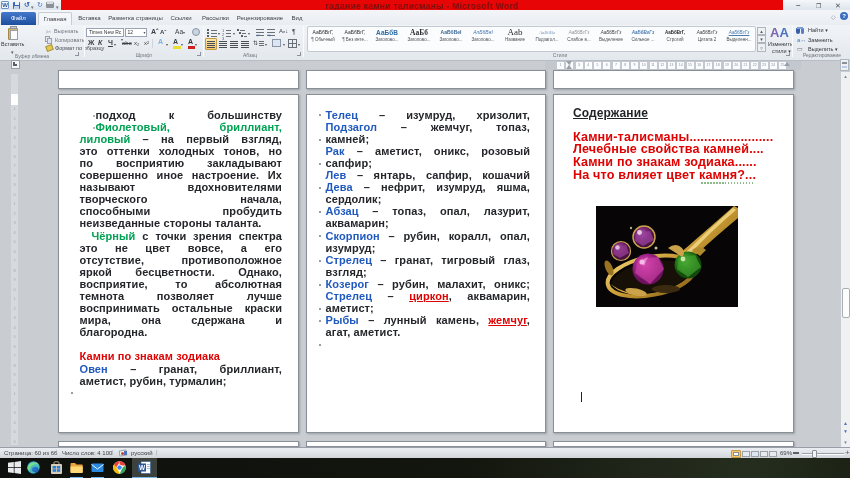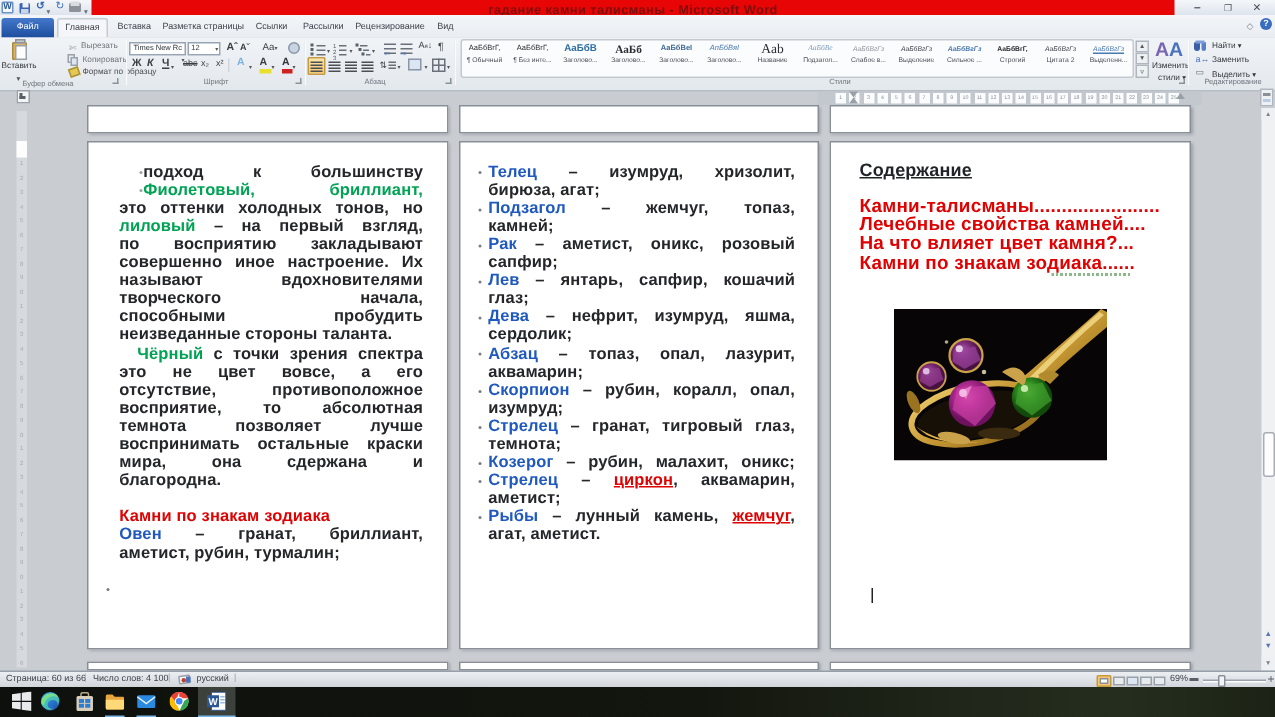--- a/index.html
+++ b/index.html
@@ -334,60 +334,59 @@
 <div class="abs" style="left:841px; top:72px; width:9px; height:375px; background:#f0f1f3;"></div>
 <div class="abs" style="left:841px; top:72px; width:9px; height:8px; background:#eef0f3; font-size:5px; color:#7a8088; text-align:center; line-height:8px;">▴</div>
 <div class="abs" style="left:841.5px; top:288px; width:8px; height:30px; background:#fdfdfd; border:1px solid #a8aeb6; border-radius:2px;"></div>
 <div class="abs" style="left:841px; top:419px; width:9px; height:8px; font-size:5px; color:#5a72b8; text-align:center; line-height:8px;">▲</div>
 <div class="abs" style="left:841px; top:427px; width:9px; height:8px; font-size:5px; color:#5a72b8; text-align:center; line-height:8px;">▼</div>
 <div class="abs" style="left:841px; top:438px; width:9px; height:9px; background:#eef0f3; font-size:5px; color:#7a8088; text-align:center; line-height:9px;">▾</div>
 
 <div class="dtext" style="left:79.5px; top:108.6px; width:202.5px; line-height:12.1px;">
 <div class="jline"><span class="ind1"></span><span class="tinydot"></span>подход к большинству</div>
 <div class="jline"><span class="ind1"></span><span class="tinydot"></span><span class="green">Фиолетовый, бриллиант,</span></div>
+<div class="jline"><span class="green">лиловый</span> – на первый взгляд,</div>
 <div class="jline">это оттенки холодных тонов, но</div>
-<div class="jline"><span class="green">лиловый</span> – на первый взгляд,</div>
 <div class="jline">по восприятию закладывают</div>
 <div class="jline">совершенно иное настроение. Их</div>
 <div class="jline">называют вдохновителями</div>
 <div class="jline">творческого начала,</div>
 <div class="jline">способными пробудить</div>
 <div class="lline">неизведанные стороны таланта.</div>
 <div class="jline"><span class="ind2"></span><span class="green">Чёрный</span> с точки зрения спектра</div>
 <div class="jline">это не цвет вовсе, а его</div>
 <div class="jline">отсутствие, противоположное</div>
+<div class="jline">яркой бесцветности. Однако,</div>
 <div class="jline">восприятие, то абсолютная</div>
 <div class="jline">темнота позволяет лучше</div>
 <div class="jline">воспринимать остальные краски</div>
 <div class="jline">мира, она сдержана и</div>
 <div class="lline">благородна.</div>
 <div class="lline">&nbsp;</div>
 <div class="lline"><span class="red">Камни по знакам зодиака</span></div>
 <div class="jline"><span class="blue">Овен</span> – гранат, бриллиант,</div>
 <div class="lline">аметист, рубин, турмалин;</div>
 </div>
 <div class="bdot" style="left:71px; top:392.4px;"></div>
 
 <div class="dtext" style="left:325.5px; top:108.6px; width:204.5px; line-height:12.1px;">
 <div class="jline"><span class="blue">Телец</span> – изумруд, хризолит,</div>
-<div class="lline">бирюза, агат;</div>
 <div class="jline"><span class="blue">Подзагол</span> – жемчуг, топаз,</div>
 <div class="lline">камней;</div>
 <div class="jline"><span class="blue">Рак</span> – аметист, оникс, розовый</div>
 <div class="lline">сапфир;</div>
 <div class="jline"><span class="blue">Лев</span> – янтарь, сапфир, кошачий</div>
-<div class="lline">глаз;</div>
 <div class="jline"><span class="blue">Дева</span> – нефрит, изумруд, яшма,</div>
 <div class="lline">сердолик;</div>
 <div class="jline"><span class="blue">Абзац</span> – топаз, опал, лазурит,</div>
 <div class="lline">аквамарин;</div>
 <div class="jline"><span class="blue">Скорпион</span> – рубин, коралл, опал,</div>
 <div class="lline">изумруд;</div>
 <div class="jline"><span class="blue">Стрелец</span> – гранат, тигровый глаз,</div>
-<div class="lline">темнота;</div>
+<div class="lline">взгляд;</div>
 <div class="jline"><span class="blue">Козерог</span> – рубин, малахит, оникс;</div>
 <div class="jline"><span class="blue">Стрелец</span> – <span class="redu">циркон</span>, аквамарин,</div>
 <div class="lline">аметист;</div>
 <div class="jline"><span class="blue">Рыбы</span> – лунный камень, <span class="redu">жемчуг</span>,</div>
 <div class="lline">агат, аметист.</div>
 </div>
 <div class="bdot" style="left:318.5px; top:114.4px;"></div>
 <div class="bdot" style="left:318.5px; top:138.6px;"></div>
 <div class="bdot" style="left:318.5px; top:162.8px;"></div>
 <div class="bdot" style="left:318.5px; top:187.0px;"></div>
@@ -396,22 +395,22 @@
 <div class="bdot" style="left:318.5px; top:259.6px;"></div>
 <div class="bdot" style="left:318.5px; top:283.8px;"></div>
 <div class="bdot" style="left:318.5px; top:308.0px;"></div>
 <div class="bdot" style="left:318.5px; top:320.1px;"></div>
 <div class="bdot" style="left:318.5px; top:344.3px;"></div>
 
 <div class="dtext" style="left:573px; top:106.8px; font-size:12px; color:#1f2226;"><span style="text-decoration:underline;">Содержание</span></div>
 <div class="dtext red" style="left:573px; top:130.5px; font-size:12.6px; line-height:12.75px; letter-spacing:0.15px;">
 <div>Камни-талисманы.......................</div>
 <div>Лечебные свойства камней....</div>
+<div>Камни по знакам зодиака......</div>
 <div>На что влияет цвет камня?...</div>
-<div>Камни по знакам зодиака......</div>
 </div>
 <div class="abs" style="left:701px; top:181.5px; width:53px; height:2px; background:repeating-linear-gradient(90deg,#8aba8a 0 1.5px,transparent 1.5px 3px);"></div>
 
 <svg class="abs" style="left:596px; top:206px;" width="142" height="101" viewBox="0 0 142 101">
   <rect width="142" height="101" fill="#070505"></rect>
   <defs>
     <radialGradient id="gmag" cx="0.4" cy="0.35">
         <stop offset="0" stop-color="#e060bc"></stop>
         <stop offset="0.45" stop-color="#b52f96"></stop>
         <stop offset="1" stop-color="#6e1260"></stop>

